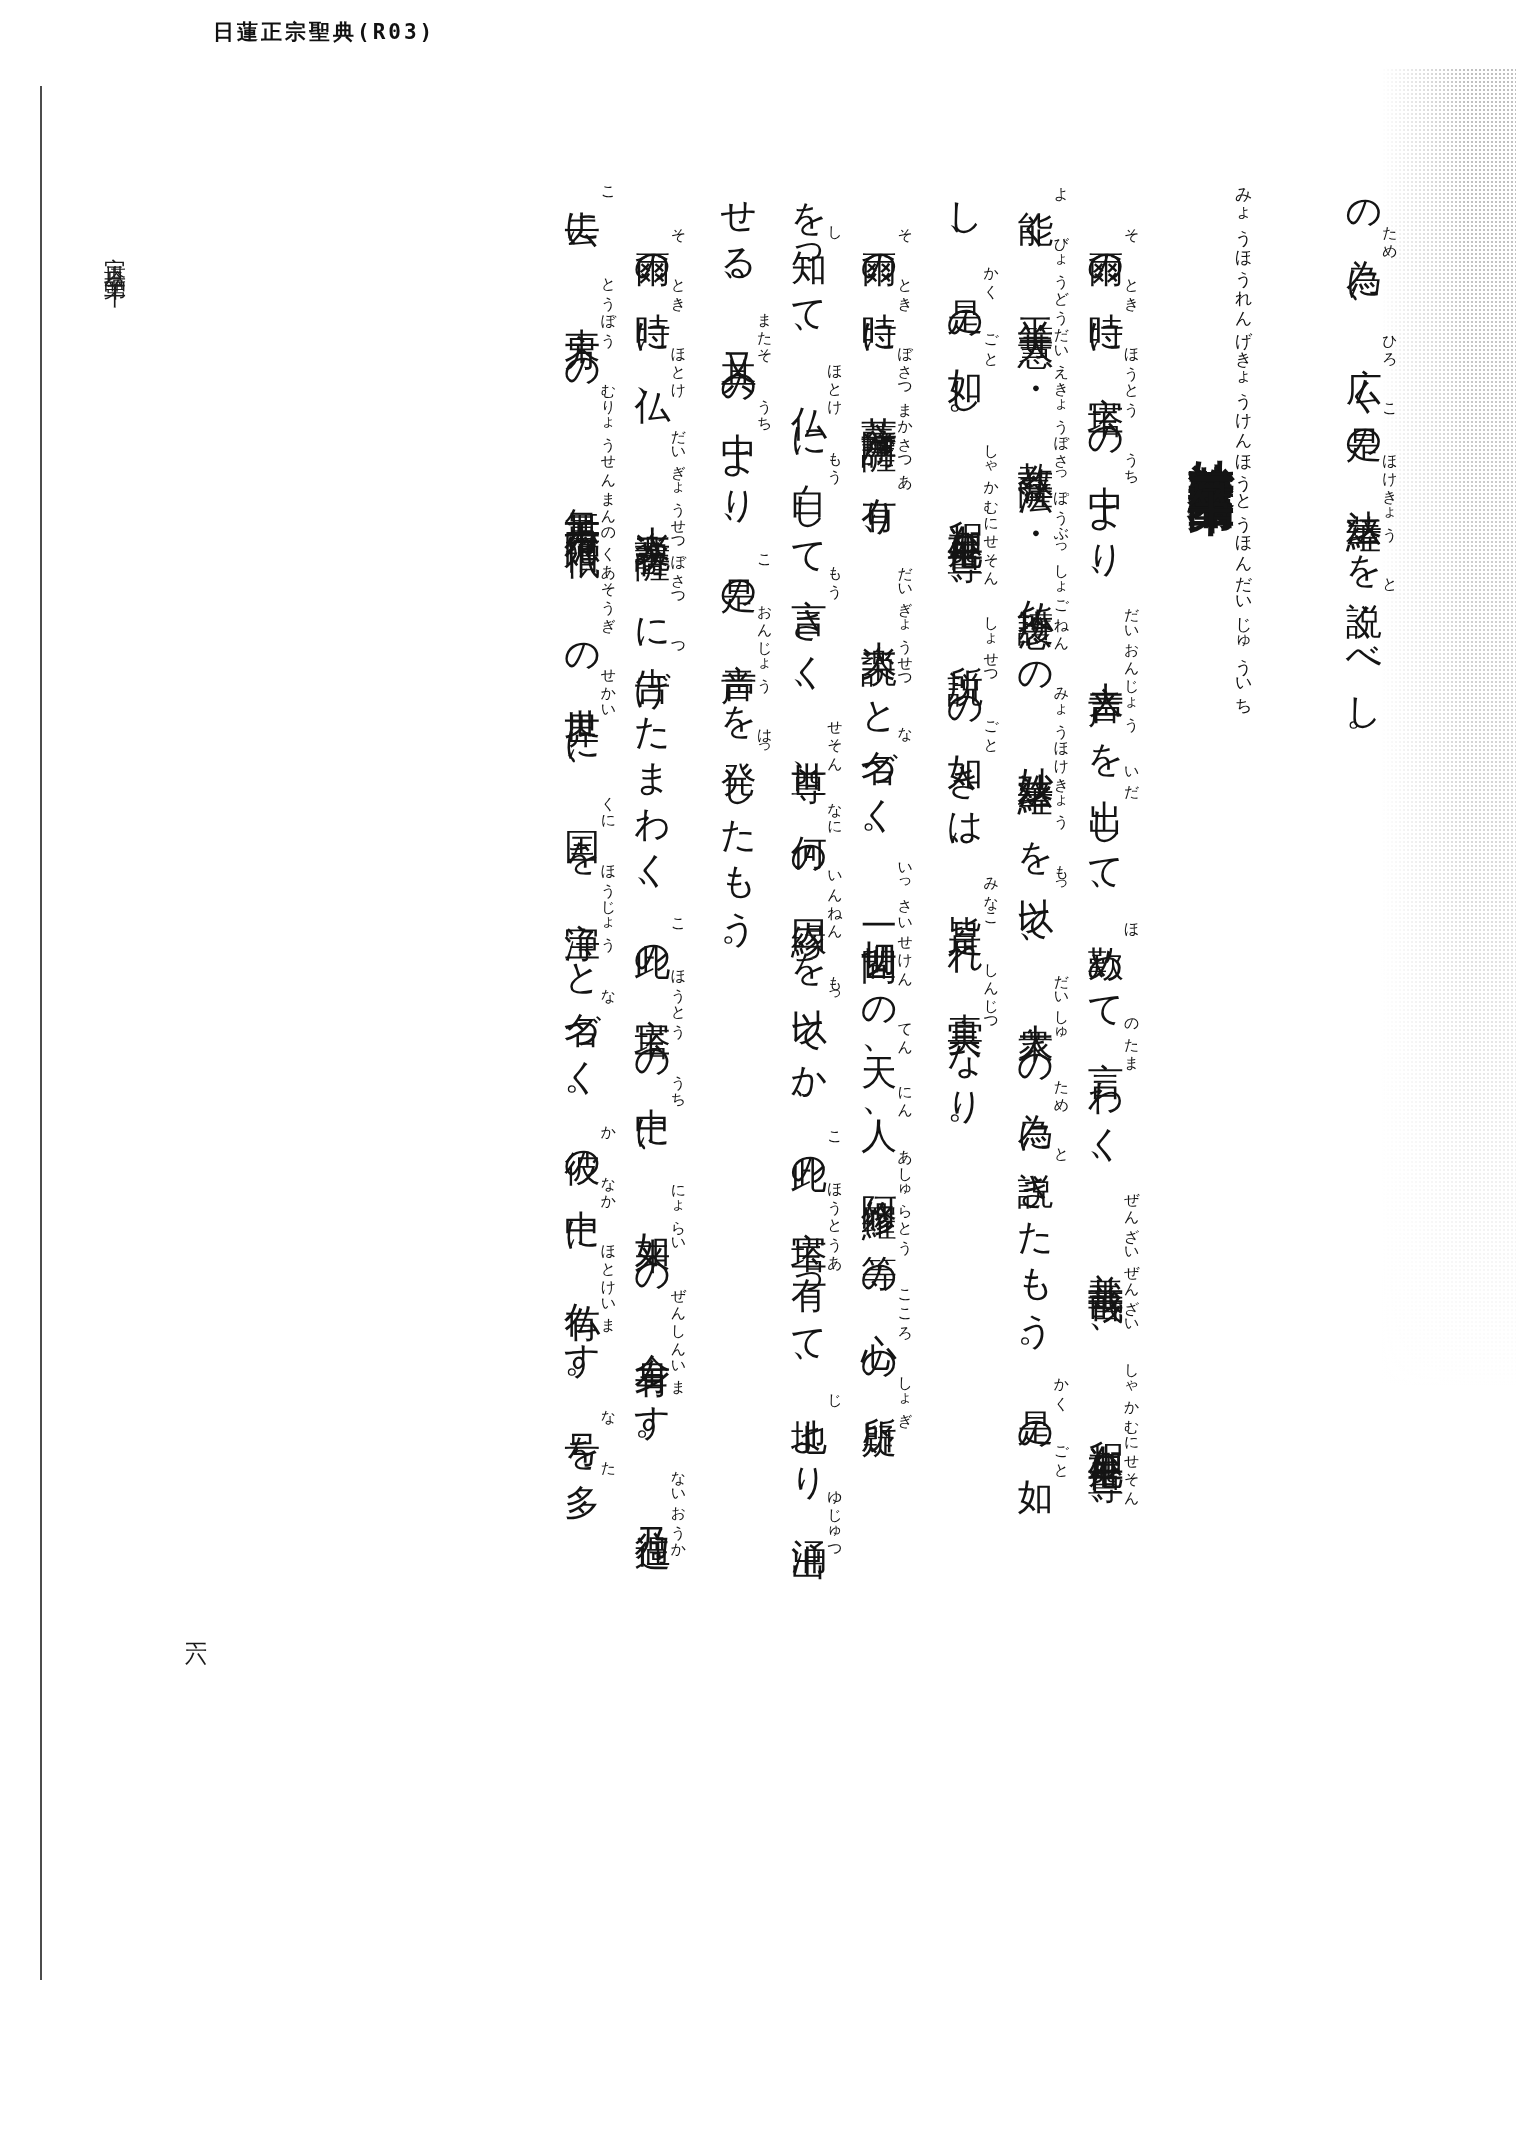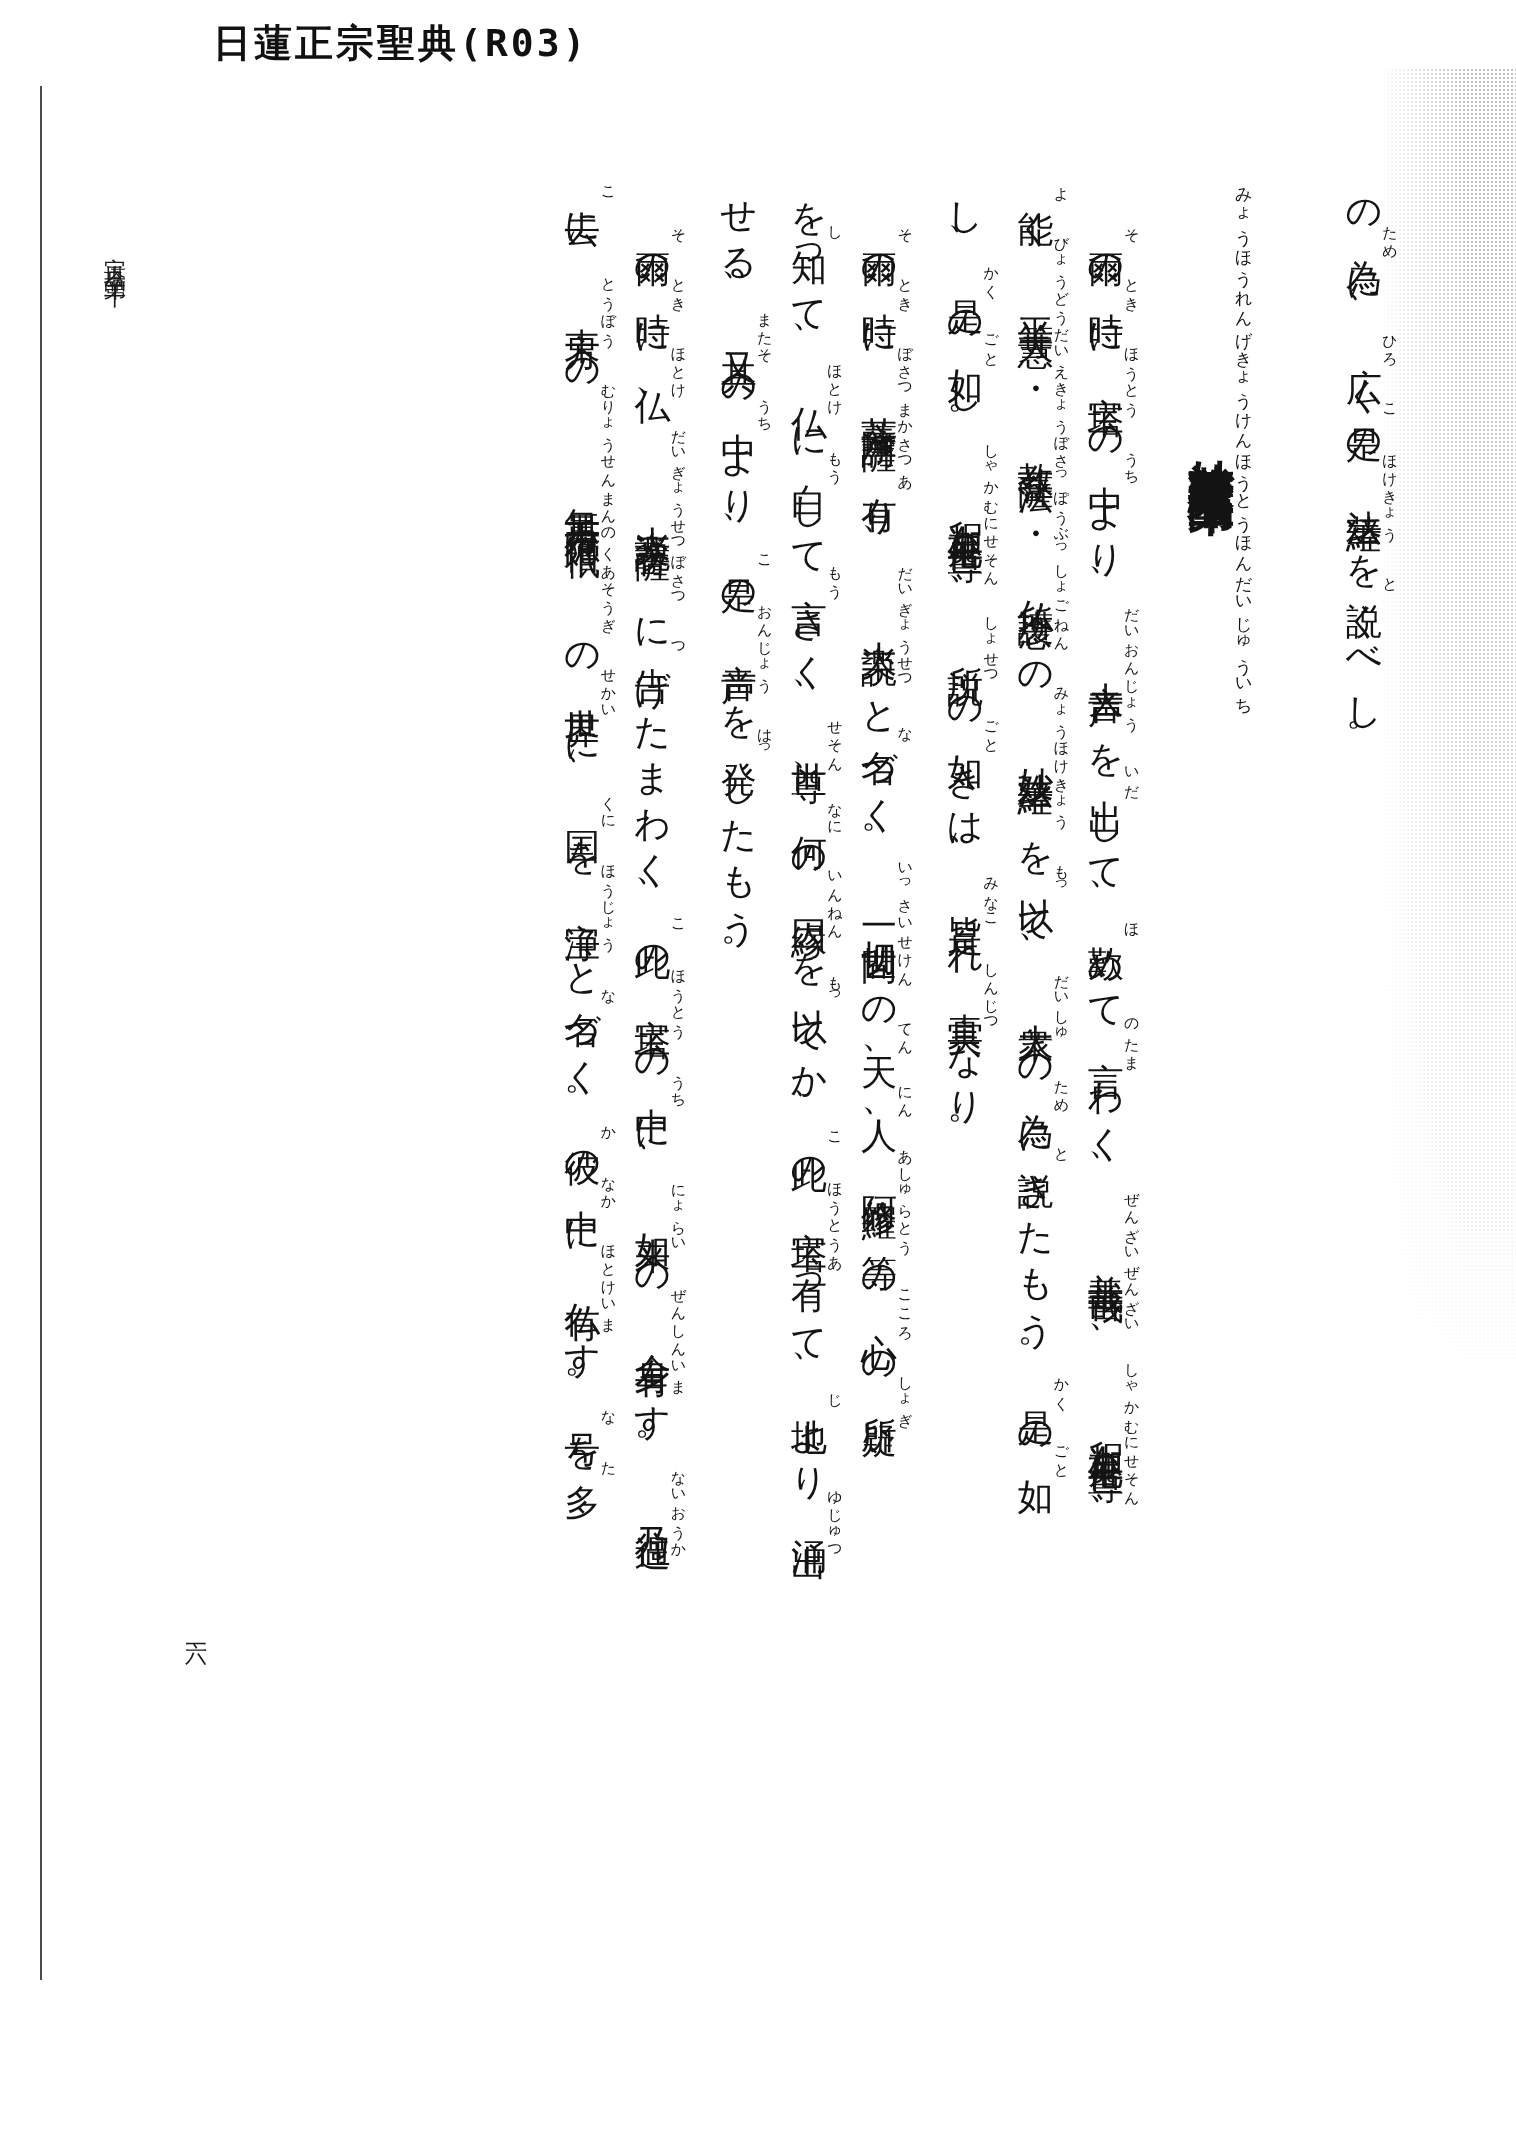--- a/index.html
+++ b/index.html
@@ -8,21 +8,21 @@
     background:#ffffff;
     position:relative;
     overflow:hidden;
     font-family:"Liberation Serif","DejaVu Serif",serif;
     color:#161616;
   }
   
   .header{
     position:absolute;left:213px;top:18px;
     font-family:"DejaVu Sans Mono","Liberation Sans",sans-serif;
-    font-weight:bold;font-size:38px;letter-spacing:3px;color:#111;
+    font-weight:bold;font-size:21px;letter-spacing:3px;color:#111;
     white-space:nowrap;
   }
   
   .edge-line{
     position:absolute;left:40px;top:86px;width:2px;height:1894px;
     background:#4c4c4c;
   }
   
   .noise{
     position:absolute;right:0;top:68px;width:142px;height:1345px;

